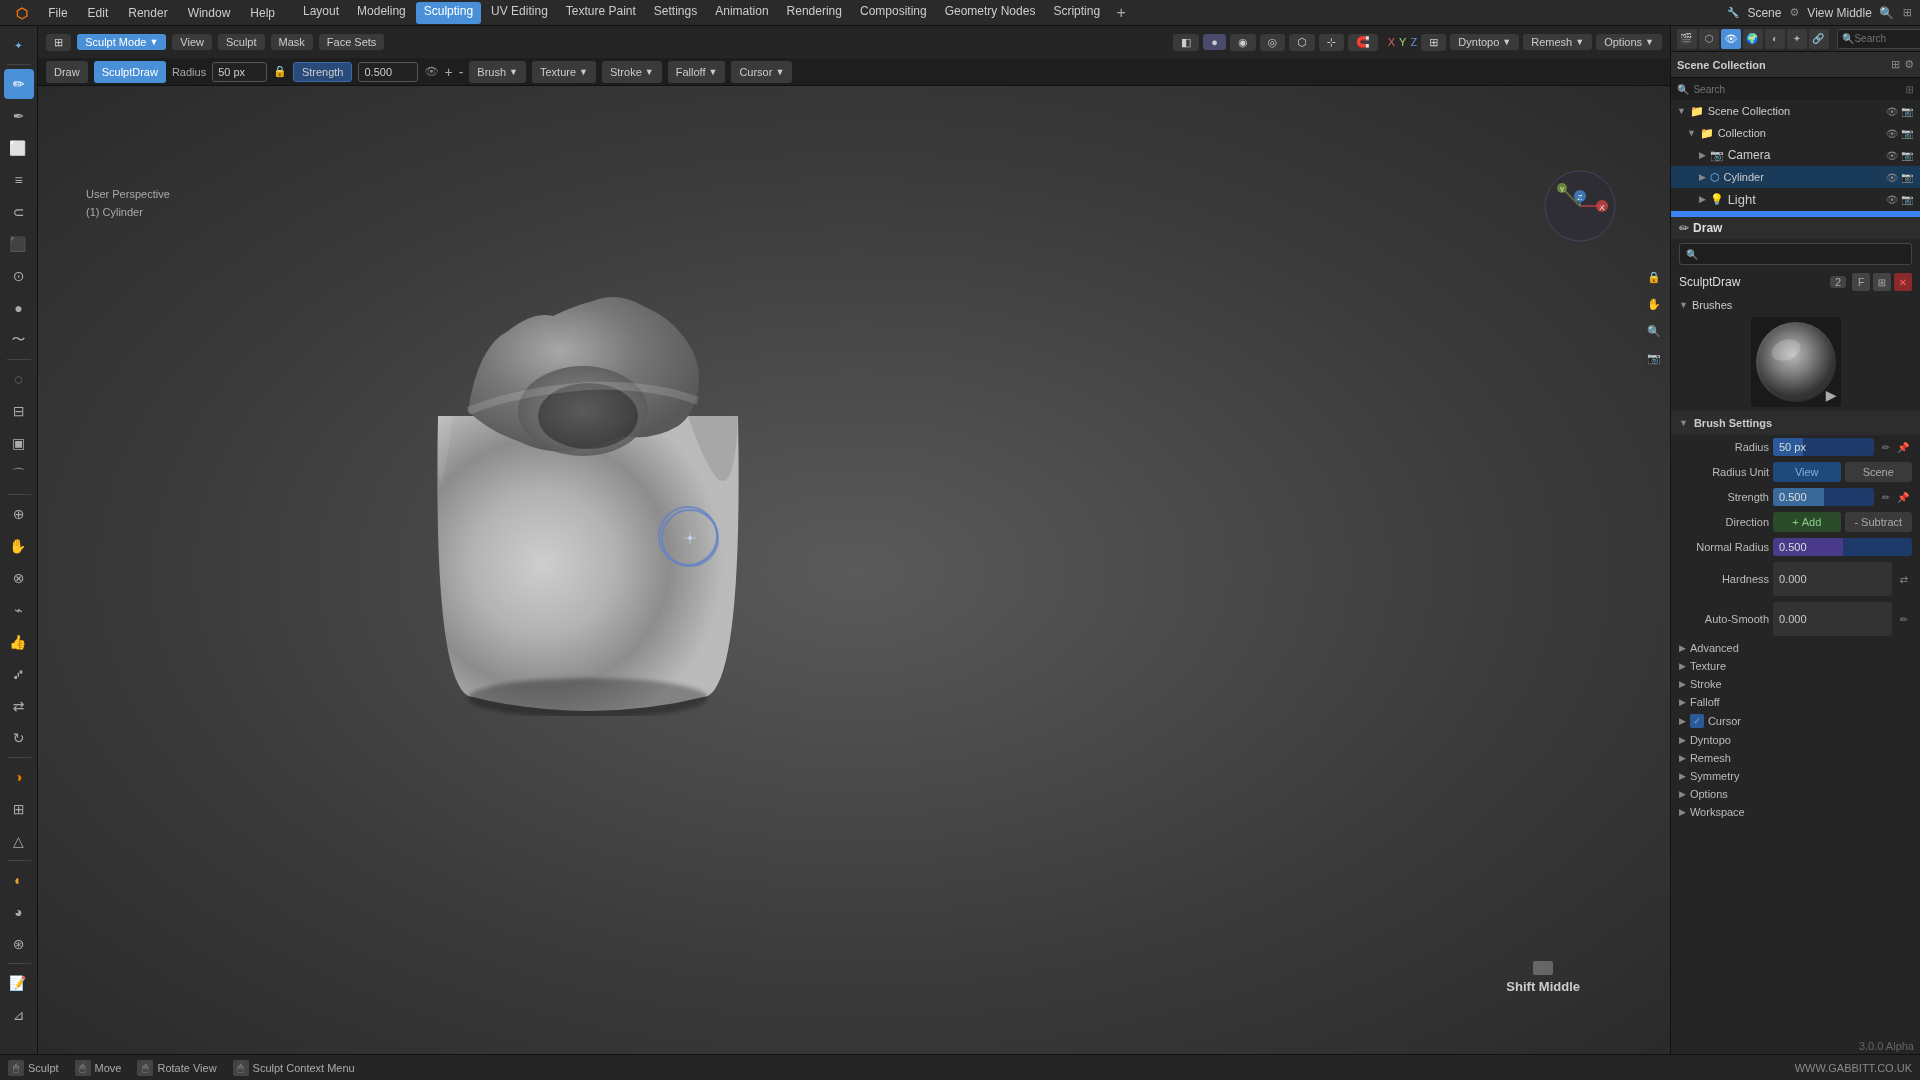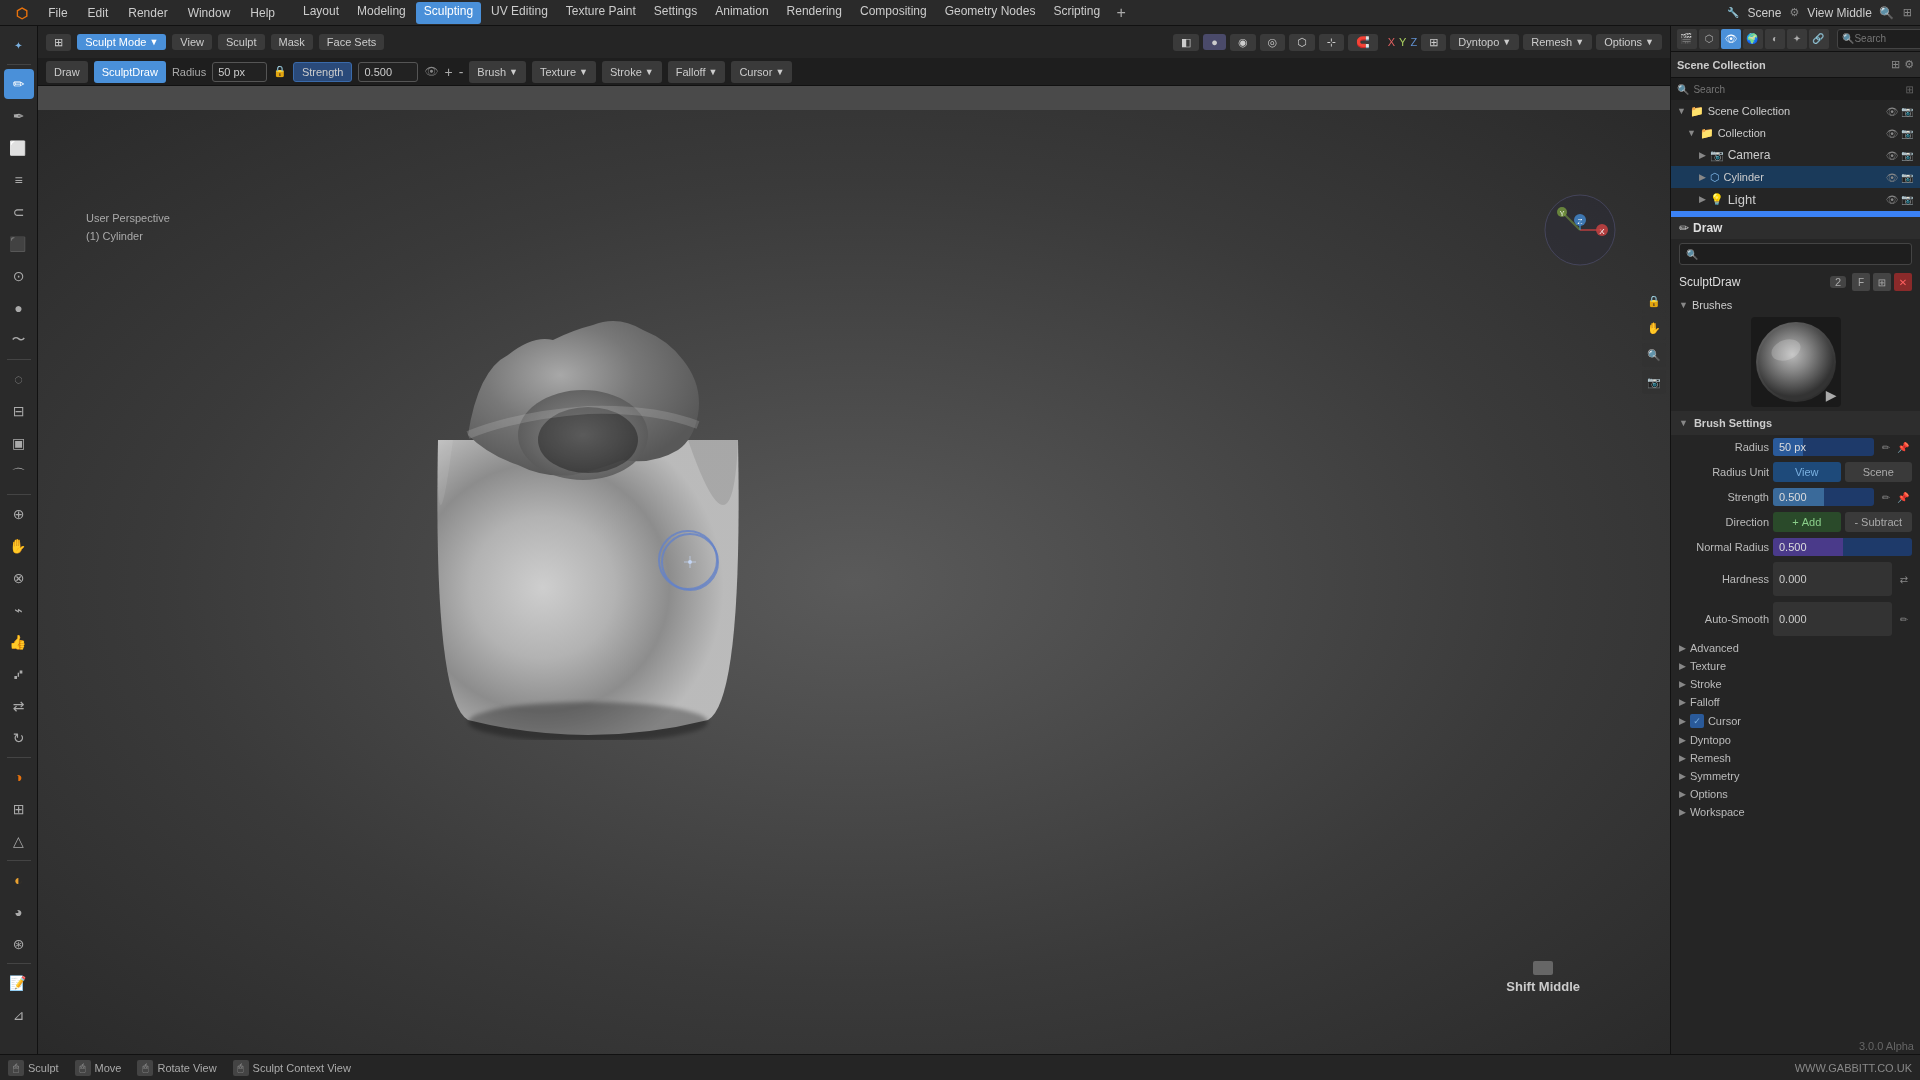--- a/index.html
+++ b/index.html
@@ -175,21 +175,20 @@
     }
 
     
     .viewport-bg {
       position: absolute;
       top: 60px;
       left: 0;
       right: 0;
       bottom: 0;
       background: radial-gradient(ellipse at center, #5a5a5a 0%, #3a3a3a 60%, #2a2a2a 100%);
-      margin-top: 24px;
     }
     
     .brush-cursor {
       position: absolute;
       width: 60px;
       height: 60px;
       border: 2px solid rgba(100,130,200,0.8);
       border-radius: 50%;
       top: 420px;
       left: 620px;
@@ -1169,17 +1168,17 @@
   <div class="status-item">
     <div class="status-icon">🖱</div>
     <span>Move</span>
   </div>
   <div class="status-item">
     <div class="status-icon">🖱</div>
     <span>Rotate View</span>
   </div>
   <div class="status-item">
     <div class="status-icon">🖱</div>
-    <span>Sculpt Context View</span>
+    <span>Sculpt Context Menu</span>
   </div>
   <div class="status-spacer"></div>
   <a class="watermark" href="#">WWW.GABBITT.CO.UK</a>
 </div>
 
 </body></html>

